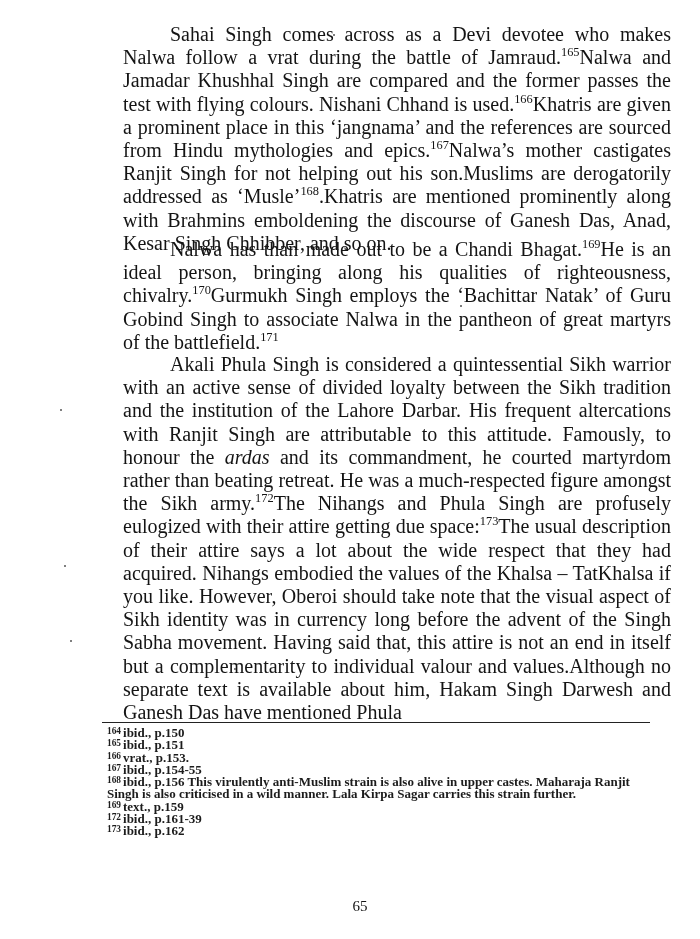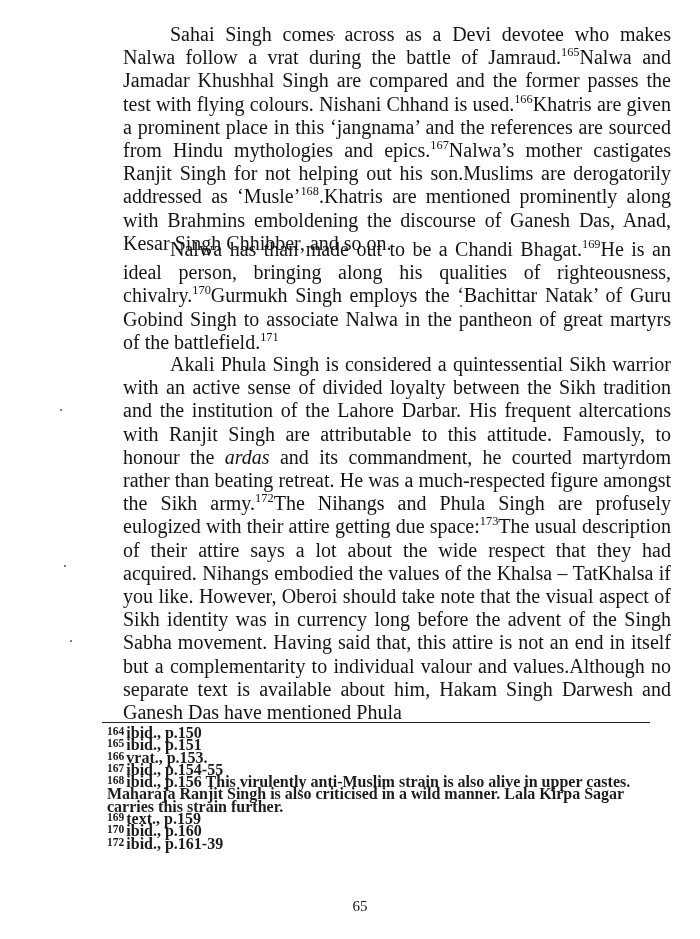--- a/index.html
+++ b/index.html
@@ -48,21 +48,21 @@
       top: 722px;
       width: 548px;
       height: 0;
       border-top: 1.2px solid #222;
     }
     .footnotes {
       position: absolute;
       left: 107px;
       top: 727px;
       width: 545px;
-      font-size: 16px;
+      font-size: 13px;
       line-height: 12.3px;
       font-weight: bold;
       color: #1c1c1c;
     }
     .fn {
       margin: 0;
       text-align: left;
     }
     .fn .fn-num {
       font-size: 0.72em;
@@ -104,22 +104,22 @@
 
   <div class="rule"></div>
 
   <div class="footnotes">
     <p class="fn"><sup class="fn-num">164</sup><span>ibid., p.150</span></p>
     <p class="fn"><sup class="fn-num">165</sup><span>ibid., p.151</span></p>
     <p class="fn"><sup class="fn-num">166</sup><span>vrat., p.153.</span></p>
     <p class="fn"><sup class="fn-num">167</sup><span>ibid., p.154-55</span></p>
     <p class="fn"><sup class="fn-num">168</sup><span>ibid., p.156 This virulently anti-Muslim strain is also alive in upper castes. Maharaja Ranjit Singh is also criticised in a wild manner. Lala Kirpa Sagar carries this strain further.</span></p>
     <p class="fn"><sup class="fn-num">169</sup><span>text., p.159</span></p>
-    <p class="fn"><sup class="fn-num">170</sup><span>ibid., p.160</span></p>
     <p class="fn"><sup class="fn-num">172</sup><span>ibid., p.161-39</span></p>
+    <p class="fn"><sup class="fn-num">173</sup><span>ibid., p.162</span></p>
   </div>
 
   <div class="page-number">65</div>
 
   <span class="speck" style="left:60px;top:409px"></span>
   <span class="speck" style="left:64px;top:565px"></span>
   <span class="speck" style="left:70px;top:640px"></span>
   <span class="speck" style="left:333px;top:34px"></span>
   <span class="speck" style="left:460px;top:305px"></span>
   <span class="speck" style="left:234px;top:668px"></span>

